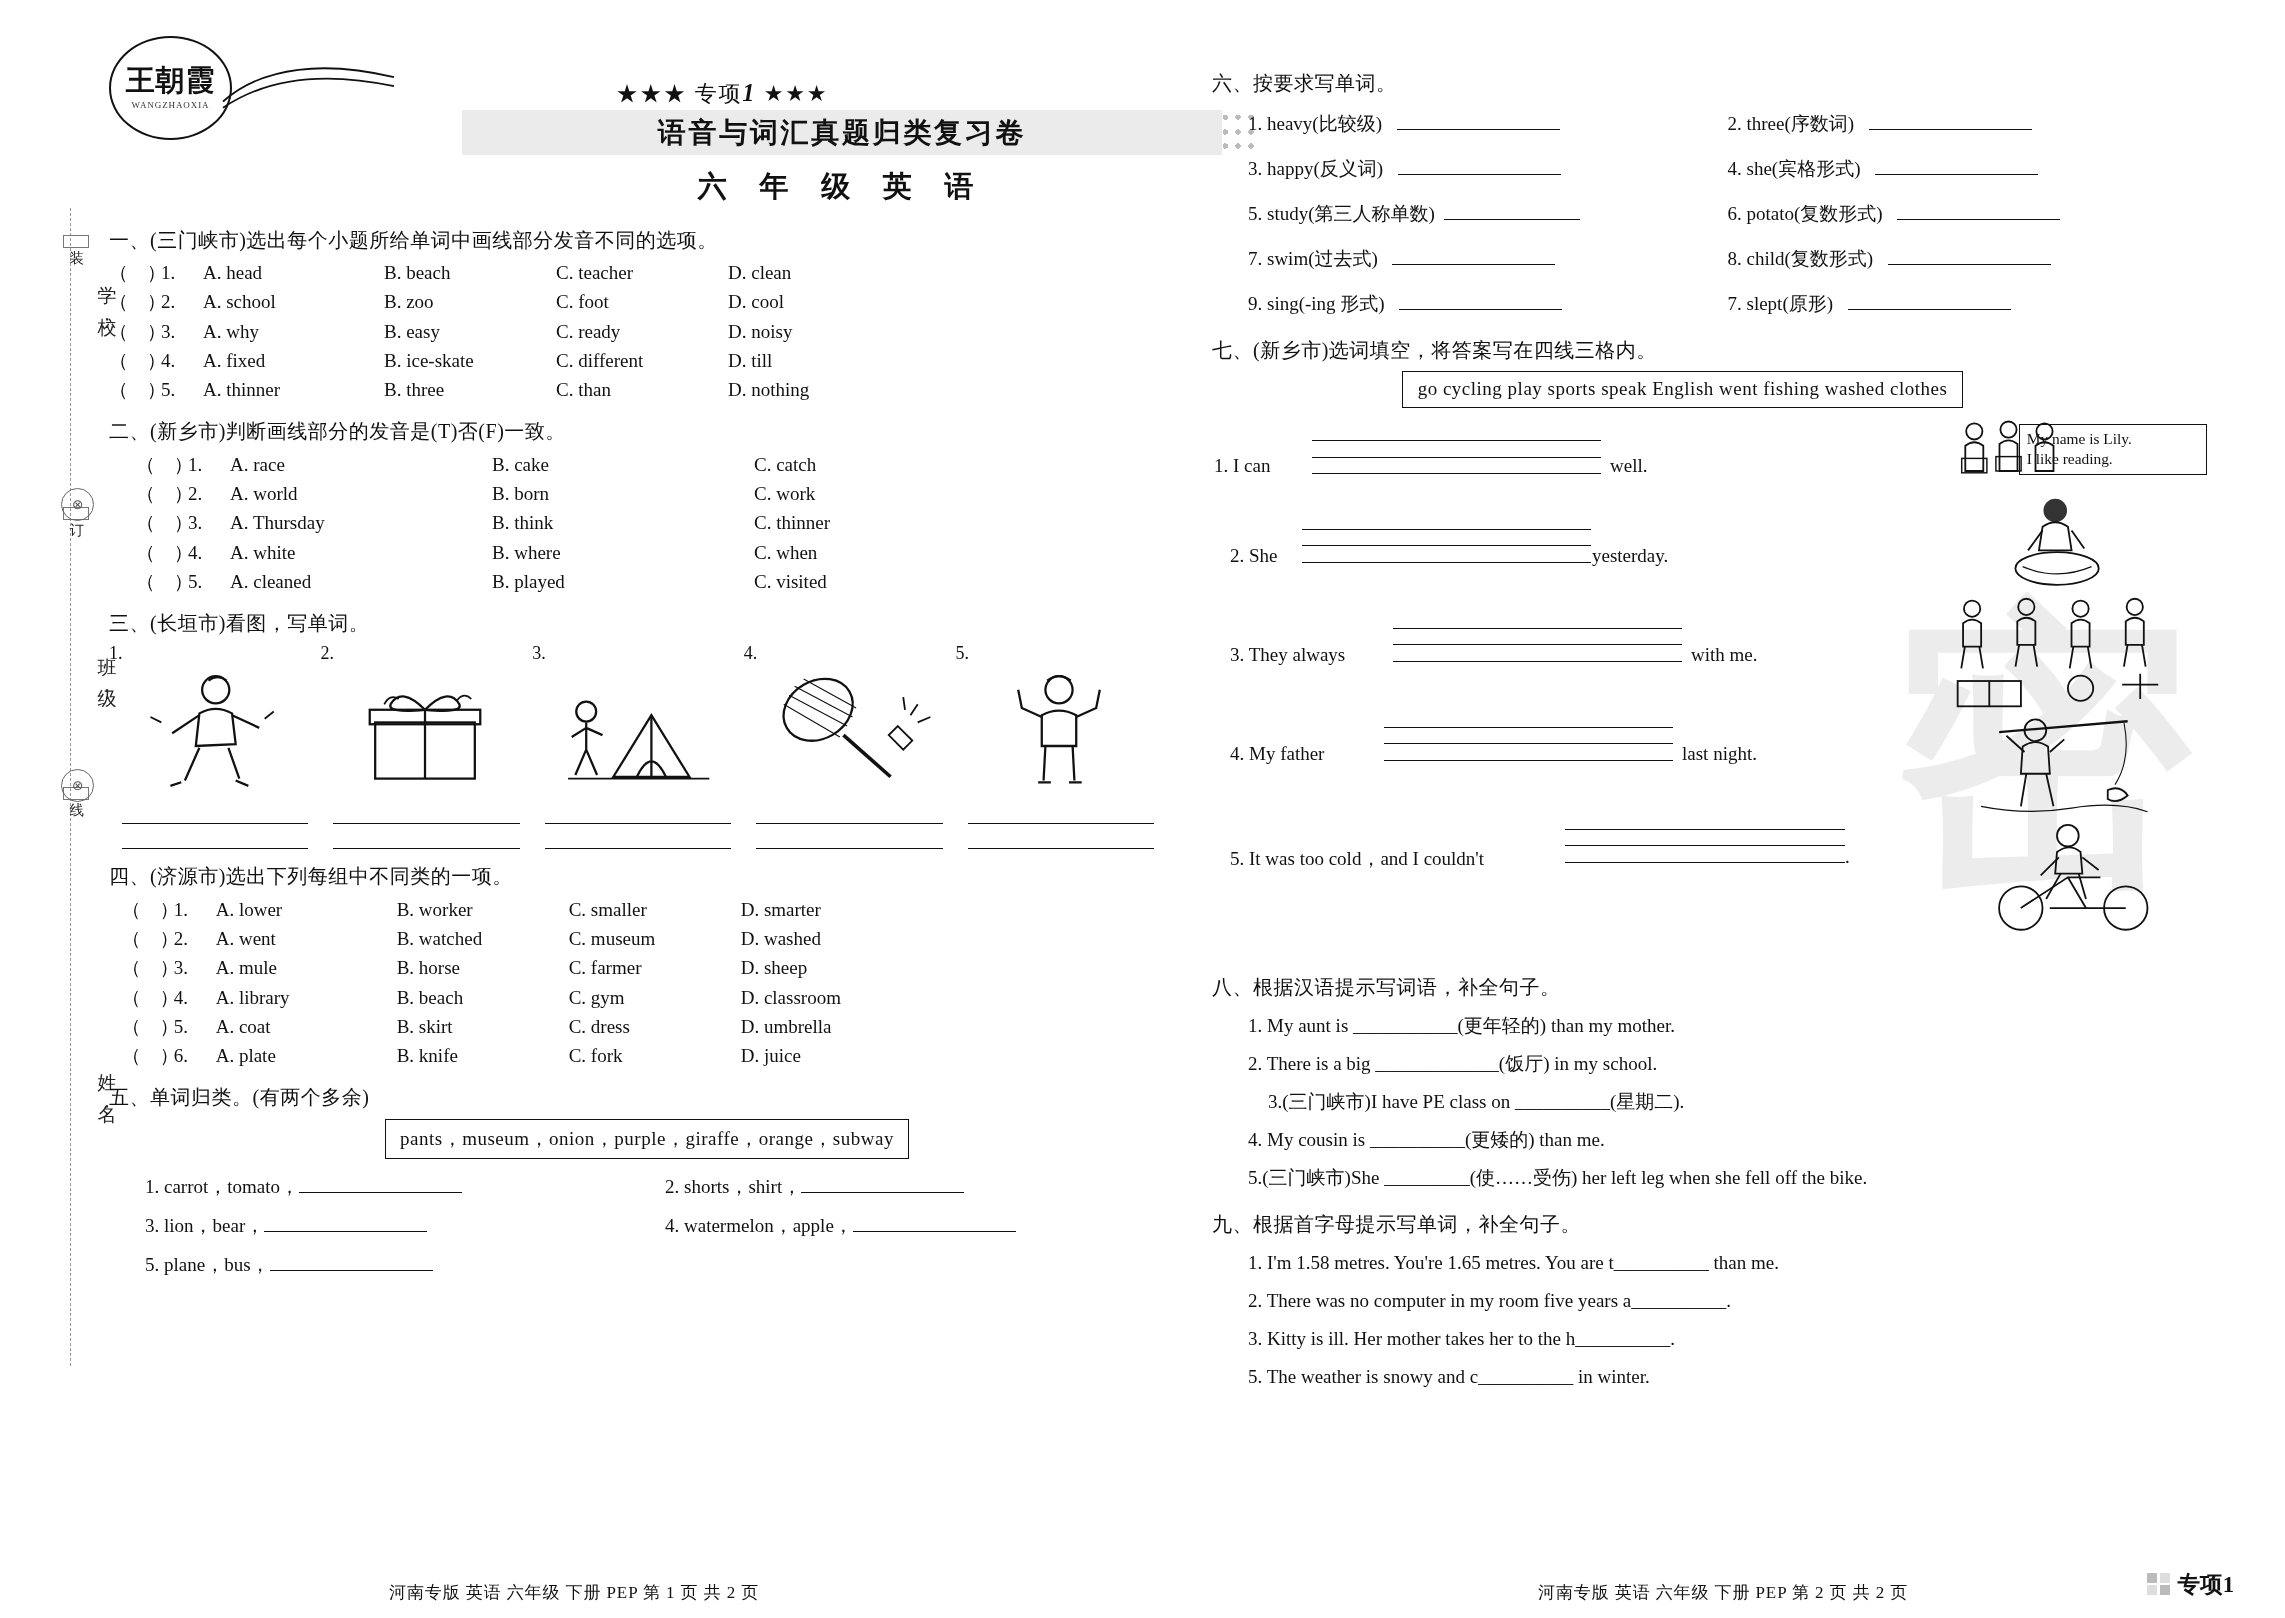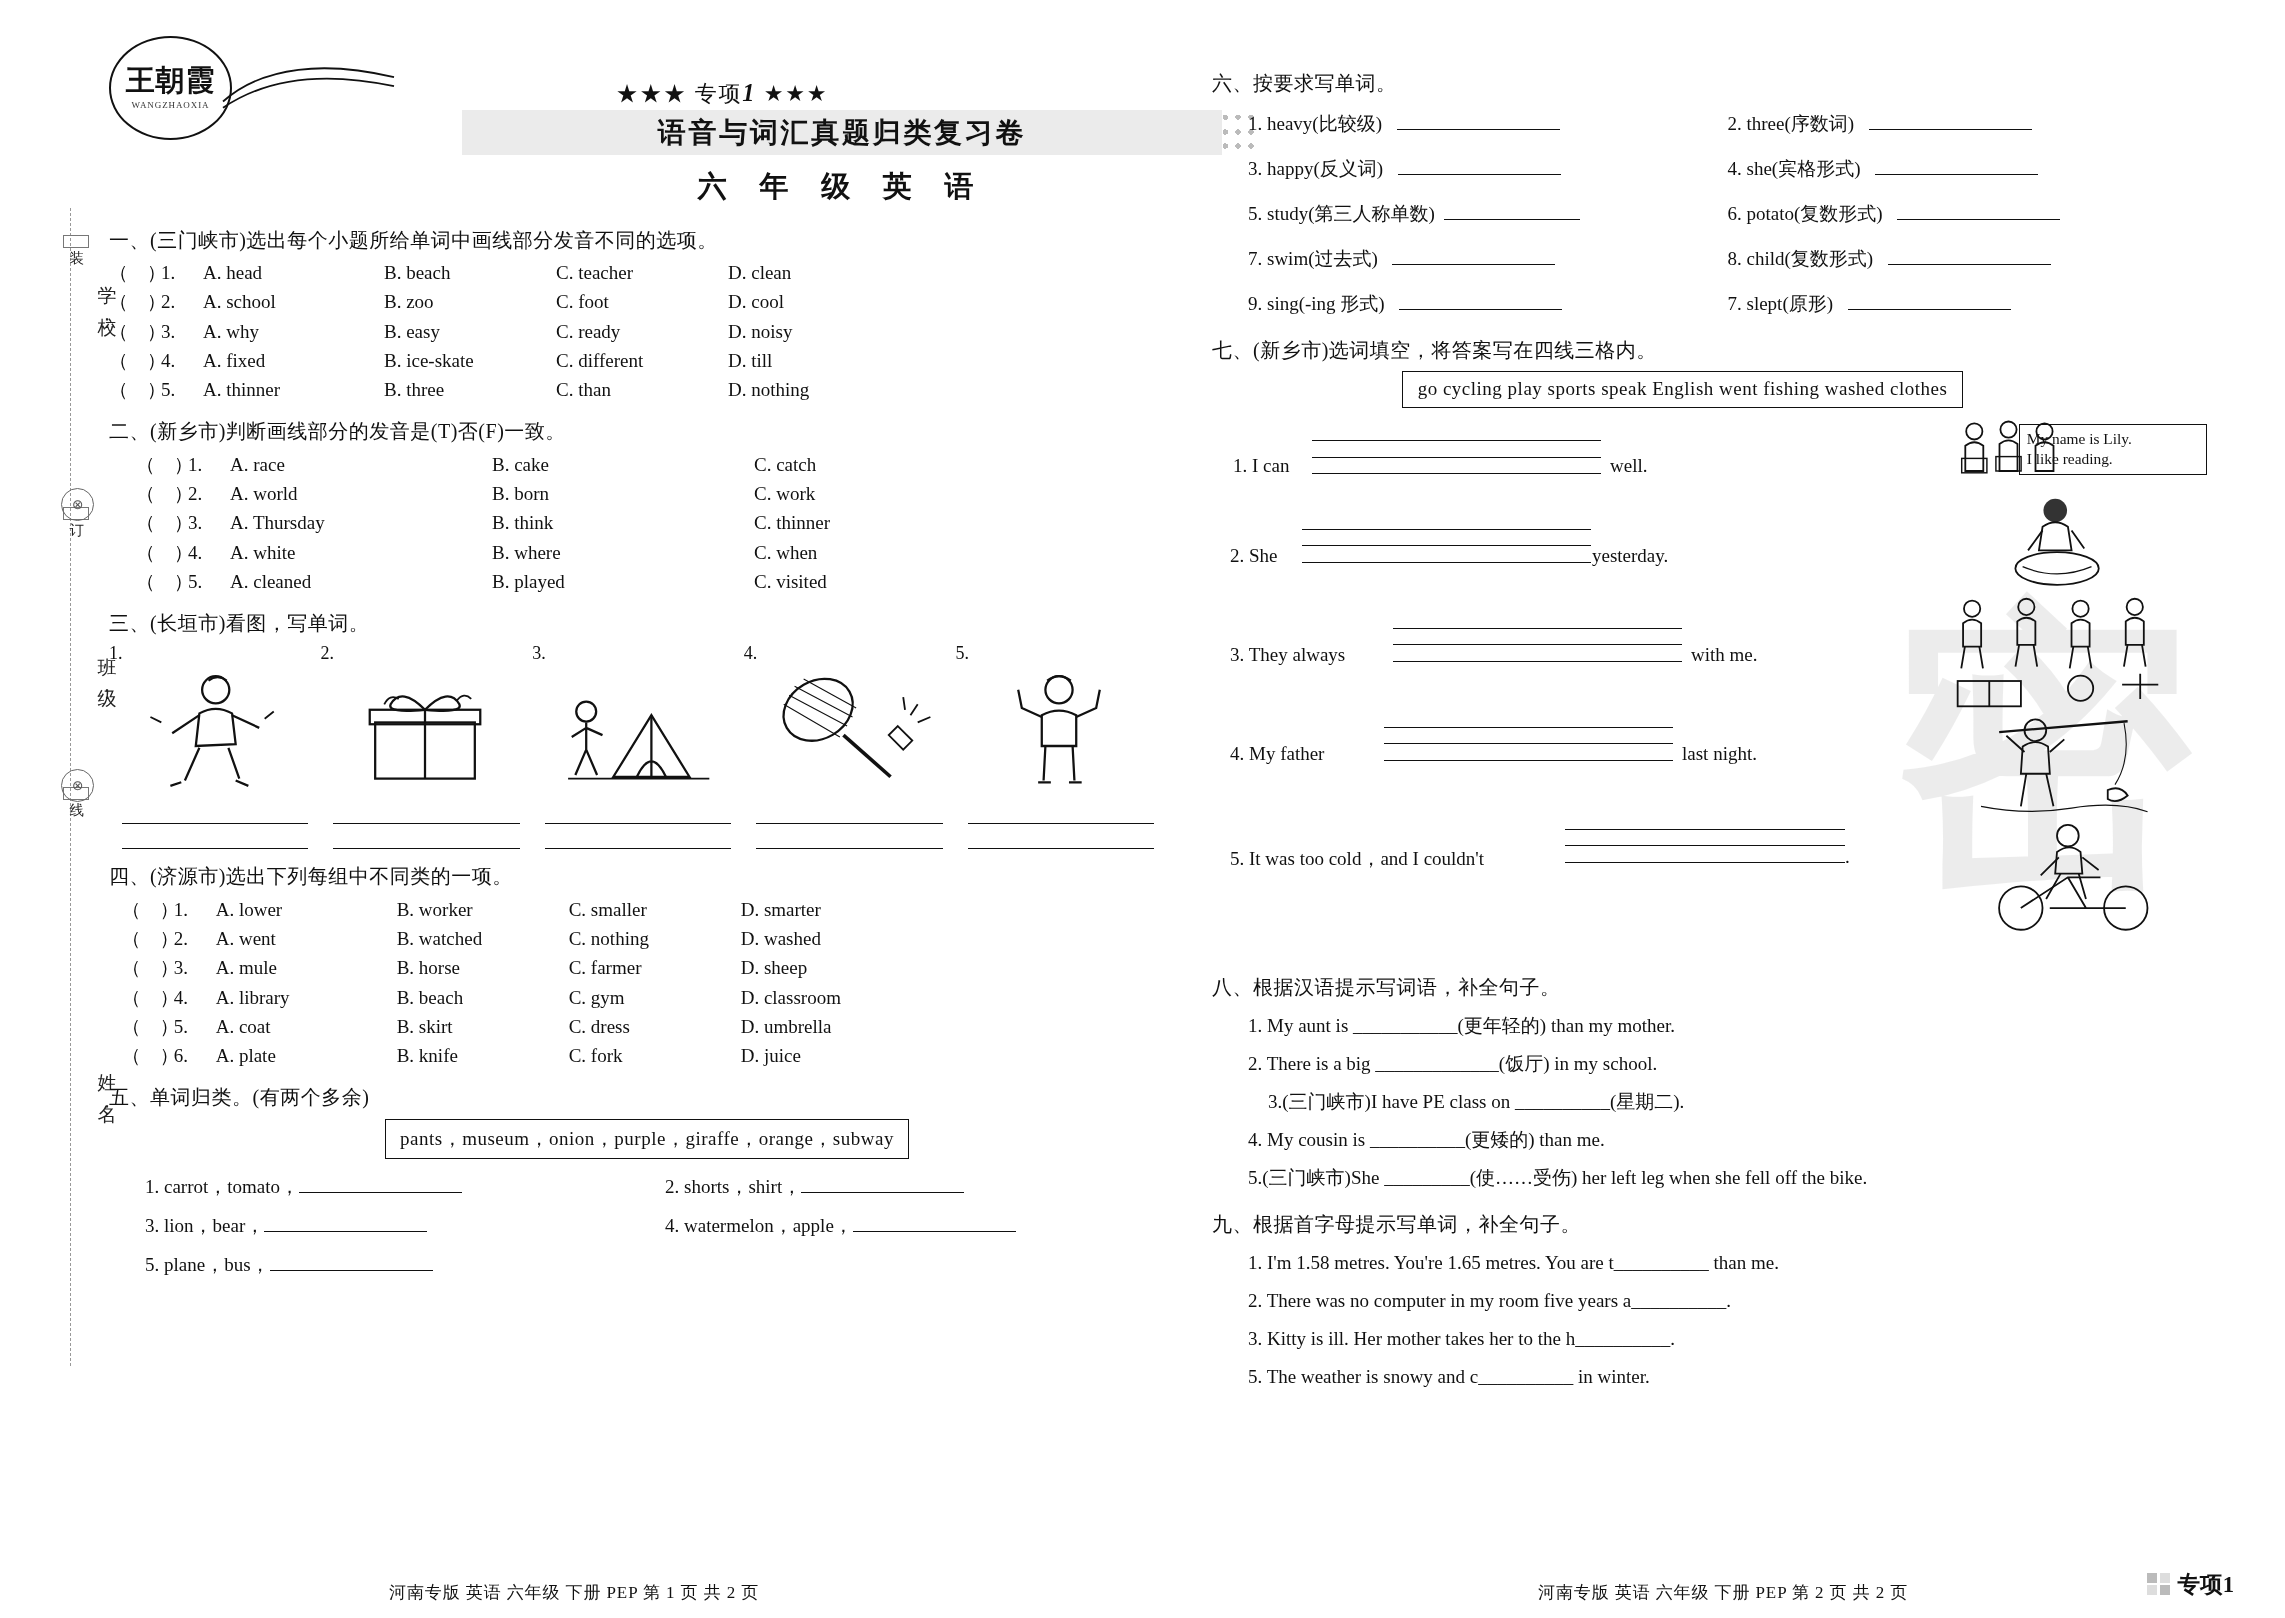--- a/index.html
+++ b/index.html
@@ -327,21 +327,21 @@
           <span class="opt opt1">A. lower</span>
           <span class="opt opt2">B. worker</span>
           <span class="opt opt3">C. smaller</span>
           <span class="opt">D. smarter</span>
         </div>
         <div class="q-row">
           <span class="q-par">（　）</span>
           <span class="q-num">2.</span>
           <span class="opt opt1">A. went</span>
           <span class="opt opt2">B. watched</span>
-          <span class="opt opt3">C. nothing</span>
+          <span class="opt opt3">C. museum</span>
           <span class="opt">D. washed</span>
         </div>
         <div class="q-row">
           <span class="q-par">（　）</span>
           <span class="q-num">3.</span>
           <span class="opt opt1">A. mule</span>
           <span class="opt opt2">B. horse</span>
           <span class="opt opt3">C. farmer</span>
           <span class="opt">D. sheep</span>
         </div>
@@ -495,21 +495,21 @@
               <circle cx="44" cy="96" r="24"></circle>
               <circle cx="160" cy="96" r="24"></circle>
               <path d="M44,96 L96,62 L132,62 M96,62 L116,96 L160,96 M116,96 L76,96"></path>
             </g>
           </svg>
         </div>
       </div>
 
       <div style="width:688px;">
         <div class="fl-item" style="position:relative;height:81px;">
-          <span style="position:absolute;left:21px;top:38px;">1. I can</span>
+          <span style="position:absolute;left:2px;top:38px;">1. I can</span>
           <span style="position:absolute;left:398px;top:38px;">well.</span>
           <div class="four-line" style="position:absolute;left:100px;top:23.5px;width:289px;">
             <div class="l" style="top:0"></div>
               <div class="l" style="top:16.3px"></div>
               <div class="l" style="top:33px"></div>
           </div>
         </div>
 
         <div class="fl-item" style="position:relative;height:90px;">
           <span style="position:absolute;left:18px;top:38px;">2. She</span>

